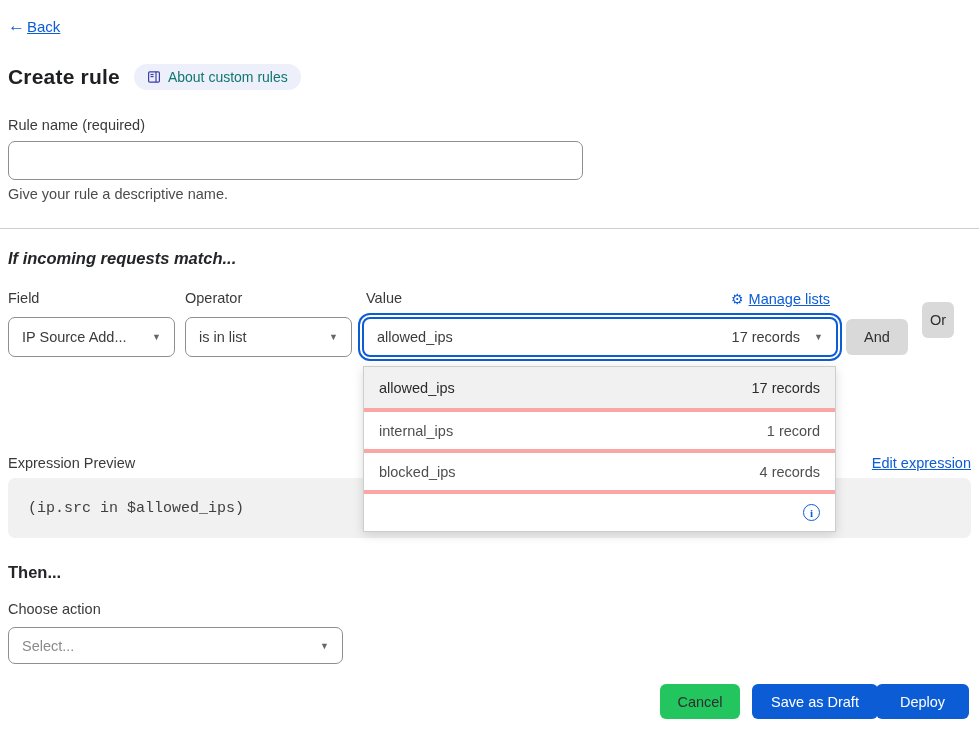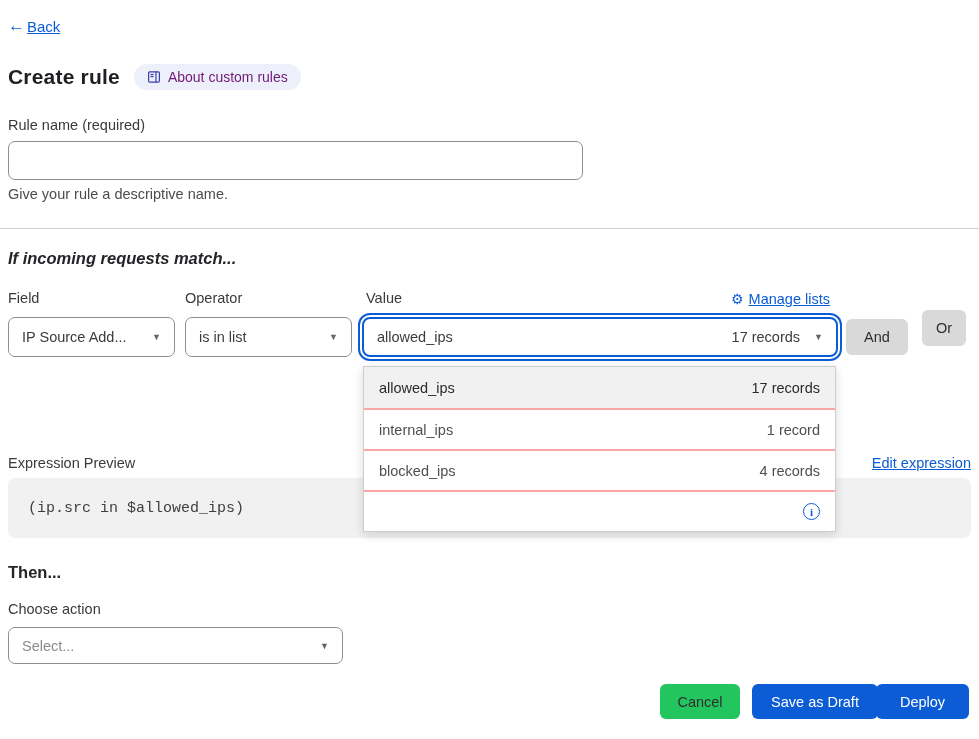--- a/index.html
+++ b/index.html
@@ -9,21 +9,21 @@
 
   a.link { color:#0b5cd5; text-decoration:underline; cursor:pointer; }
 
   
   .back { position:absolute; left:8px; top:16px; font-size:15px; color:#0b5cd5; display:flex; align-items:center; gap:2px; }
   .back .arrow { text-decoration:none; font-size:17px; }
 
   
   .title-row { position:absolute; left:8px; top:64px; display:flex; align-items:center; gap:14px; }
   .page-title { font-size:21px; font-weight:700; color:#1e1f22; letter-spacing:.2px; }
-  .about-badge { display:inline-flex; align-items:center; gap:7px; background:#edeffb; color:#701a75;
+  .about-badge { display:inline-flex; align-items:center; gap:7px; background:#edeffb; color:#0f766e;
     border-radius:14px; padding:5px 13px; font-size:14px; cursor:pointer; }
   .about-badge svg { display:block; }
 
   
   .field-label { font-size:14.5px; color:#3a3a3a; }
   .rule-name-label { position:absolute; left:8px; top:117px; }
   .rule-name-input { position:absolute; left:8px; top:141px; width:575px; height:39px;
     border:1px solid #8f8f8f; border-radius:7px; font-size:15px; padding:0 12px;
     font-family:"Liberation Sans",sans-serif; color:#333; background:#fff; }
   .rule-name-helper { position:absolute; left:8px; top:186px; font-size:14.5px; color:#4c4c4c; }
@@ -47,30 +47,30 @@
     box-shadow:0 0 0 2px #fff, 0 0 0 4px #0b5cd5; }
   .value-select .meta { margin-left:auto; color:#3c3c3c; }
   .value-select .chev { margin-left:14px; }
 
   .action-select { top:627px; left:8px; width:335px; height:37px; }
   .action-select .placeholder { color:#8a8a8a; }
 
   .gray-btn { background:#d9d9d9; border:none; border-radius:6px; font-size:14.5px; color:#2f2f2f;
     font-family:"Liberation Sans",sans-serif; cursor:pointer; }
   .and-btn { position:absolute; top:319px; left:846px; width:62px; height:36px; }
-  .or-btn  { position:absolute; top:310px; left:922px; width:44px; height:36px; }
+  .or-btn  { position:absolute; top:302px; left:922px; width:32px; height:36px; }
 
   .manage-lists { position:absolute; top:291px; left:731px; font-size:14.5px; display:flex; align-items:center; gap:5px; color:#0b5cd5; }
   .manage-lists .gear { font-size:14px; text-decoration:none; }
 
   
   .dropdown { position:absolute; left:363px; top:366px; width:473px; background:#fff;
     border:1px solid #cdcdcd; box-shadow:0 3px 10px rgba(0,0,0,.14); z-index:10; }
   .dd-row { height:41px; display:flex; align-items:center; padding:0 15px; font-size:14.5px; color:#4f4f4f;
-    cursor:pointer; border-top:2px solid #fca5a5; background:#fff; }
+    cursor:pointer; border-top:4px solid #fca5a5; background:#fff; }
   .dd-row:first-child { border-top:none; }
   .dd-row.selected { background:#f1f1f1; color:#2b2b2b; }
   .dd-meta { margin-left:auto; }
   .dd-left { display:flex; align-items:center; gap:9px; }
   .managed-badge { background:#aecff2; color:#16395f; border-radius:11px; padding:2px 11px; font-size:12.5px; }
   .info-icon { margin-left:auto; width:17px; height:17px; border:1.5px solid #0b5cd5; border-radius:50%;
     color:#0b5cd5; font-size:11px; display:flex; align-items:center; justify-content:center;
     font-family:"Liberation Serif",serif; font-weight:700; cursor:pointer; }
 
   

